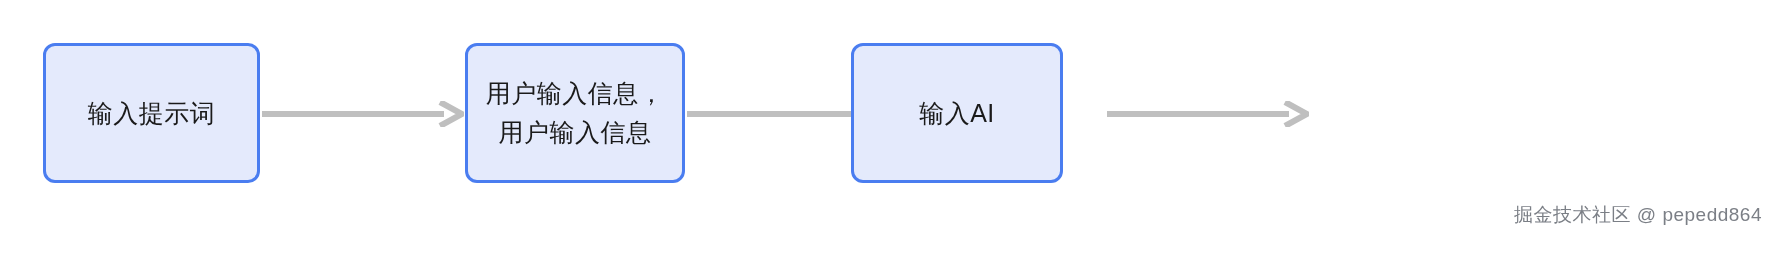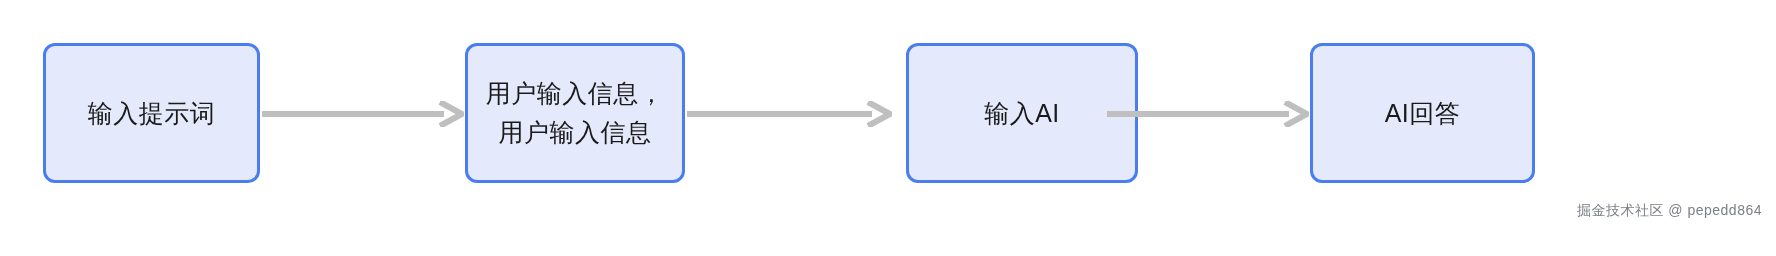--- a/index.html
+++ b/index.html
@@ -39,21 +39,21 @@
     line-height: 1.55;
     letter-spacing: 0.5px;
     white-space: nowrap;
   }
   .node .line {
     display: block;
   }
 
   #node-1 { left: 43px;   width: 217px; }
   #node-2 { left: 465px;  width: 220px; align-items: center; }
-  #node-3 { left: 906px;  width: 232px; }
+  #node-3 { left: 851px;  width: 212px; }
   #node-4 { left: 1310px; width: 225px; }
 
   
   .connector {
     position: absolute;
     top: 101px;
     height: 26px;
   }
   .connector svg {
     display: block;
@@ -61,21 +61,21 @@
 
   #connector-1 { left: 262px;  width: 202px; }
   #connector-2 { left: 687px;  width: 205px; }
   #connector-3 { left: 1107px; width: 202px; }
 
   
   #watermark {
     position: absolute;
     right: 14px;
     top: 202px;
-    font-size: 14px;
+    font-size: 19px;
     color: #7b7f86;
     letter-spacing: 0.5px;
     white-space: nowrap;
     text-shadow: 1px 1px 0 rgba(255,255,255,0.85);
   }
 </style>
 </head>
 <body>
 
 <div id="flow-canvas">
@@ -107,19 +107,16 @@
     <span class="line">输入AI</span>
   </div>
 
   <div class="connector" id="connector-3">
     <svg width="202" height="26" viewBox="0 0 202 26" aria-hidden="true">
       <line x1="0" y1="13" x2="182" y2="13" stroke="#bfbfbf" stroke-width="6"></line>
       <polyline points="178,1 200,13 178,25" fill="none" stroke="#bfbfbf" stroke-width="6" stroke-linecap="butt" stroke-linejoin="miter"></polyline>
     </svg>
   </div>
 
-  <div class="node" id="node-4">
-    <span class="line">AI回答</span>
-  </div>
 
   <div id="watermark">掘金技术社区 @ pepedd864</div>
 
 </div>
 
 </body></html>

